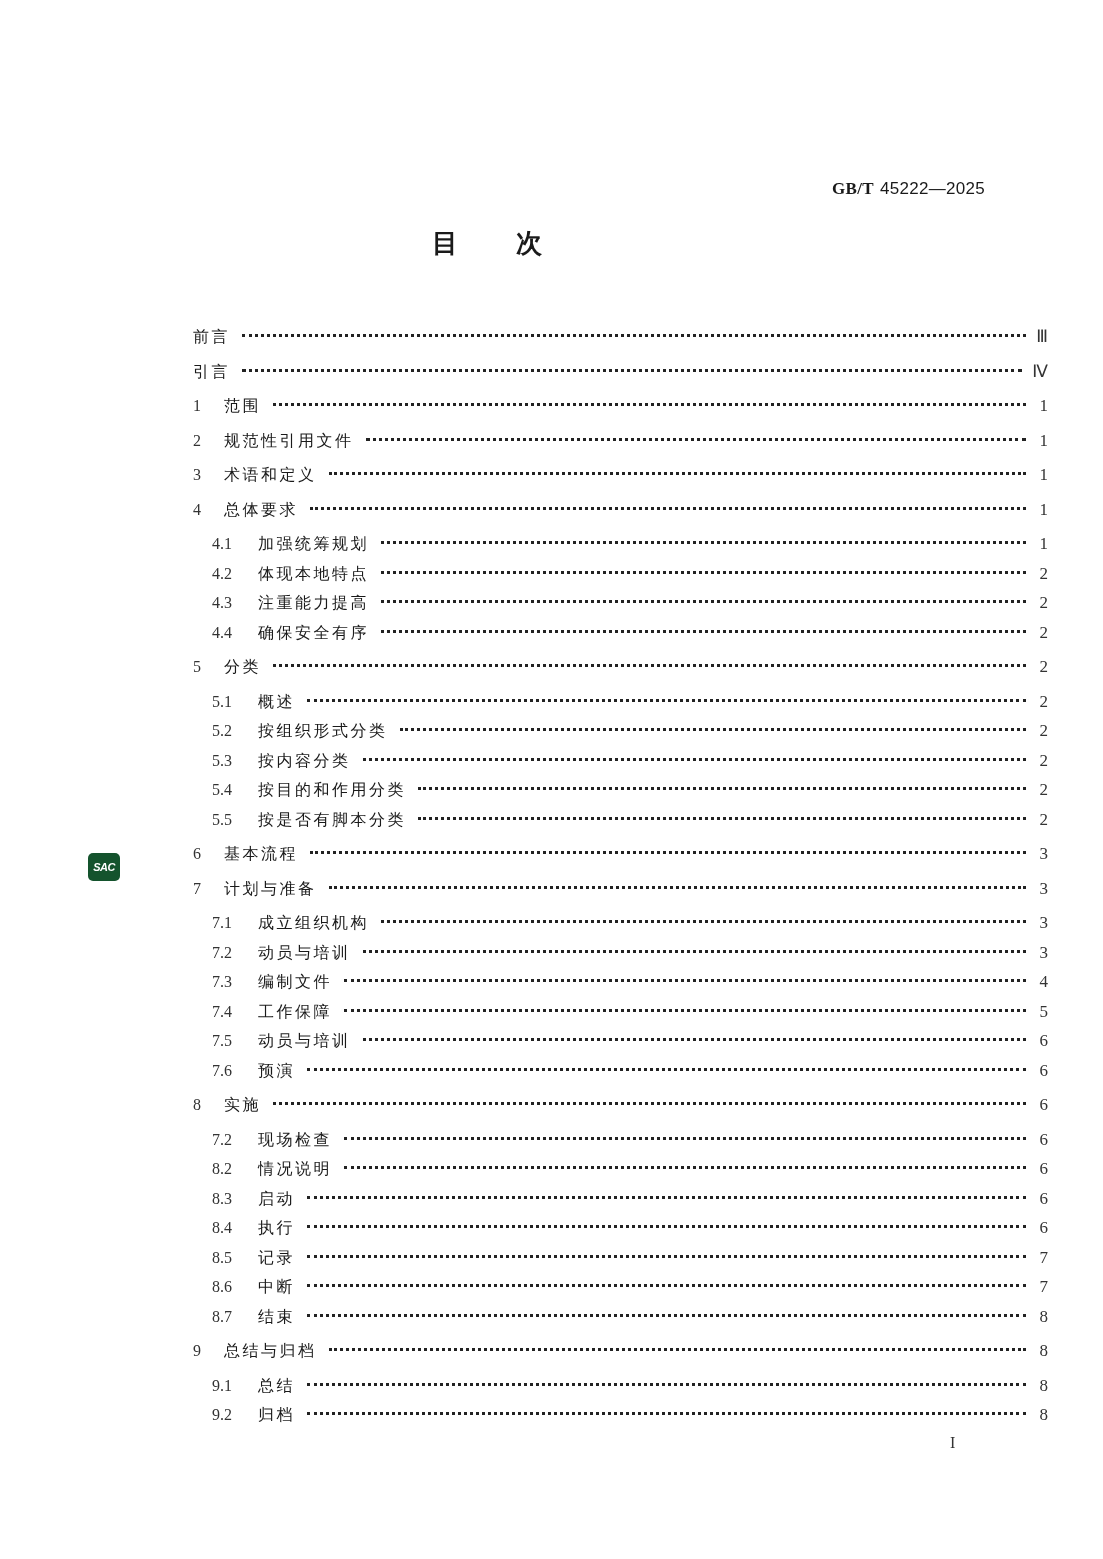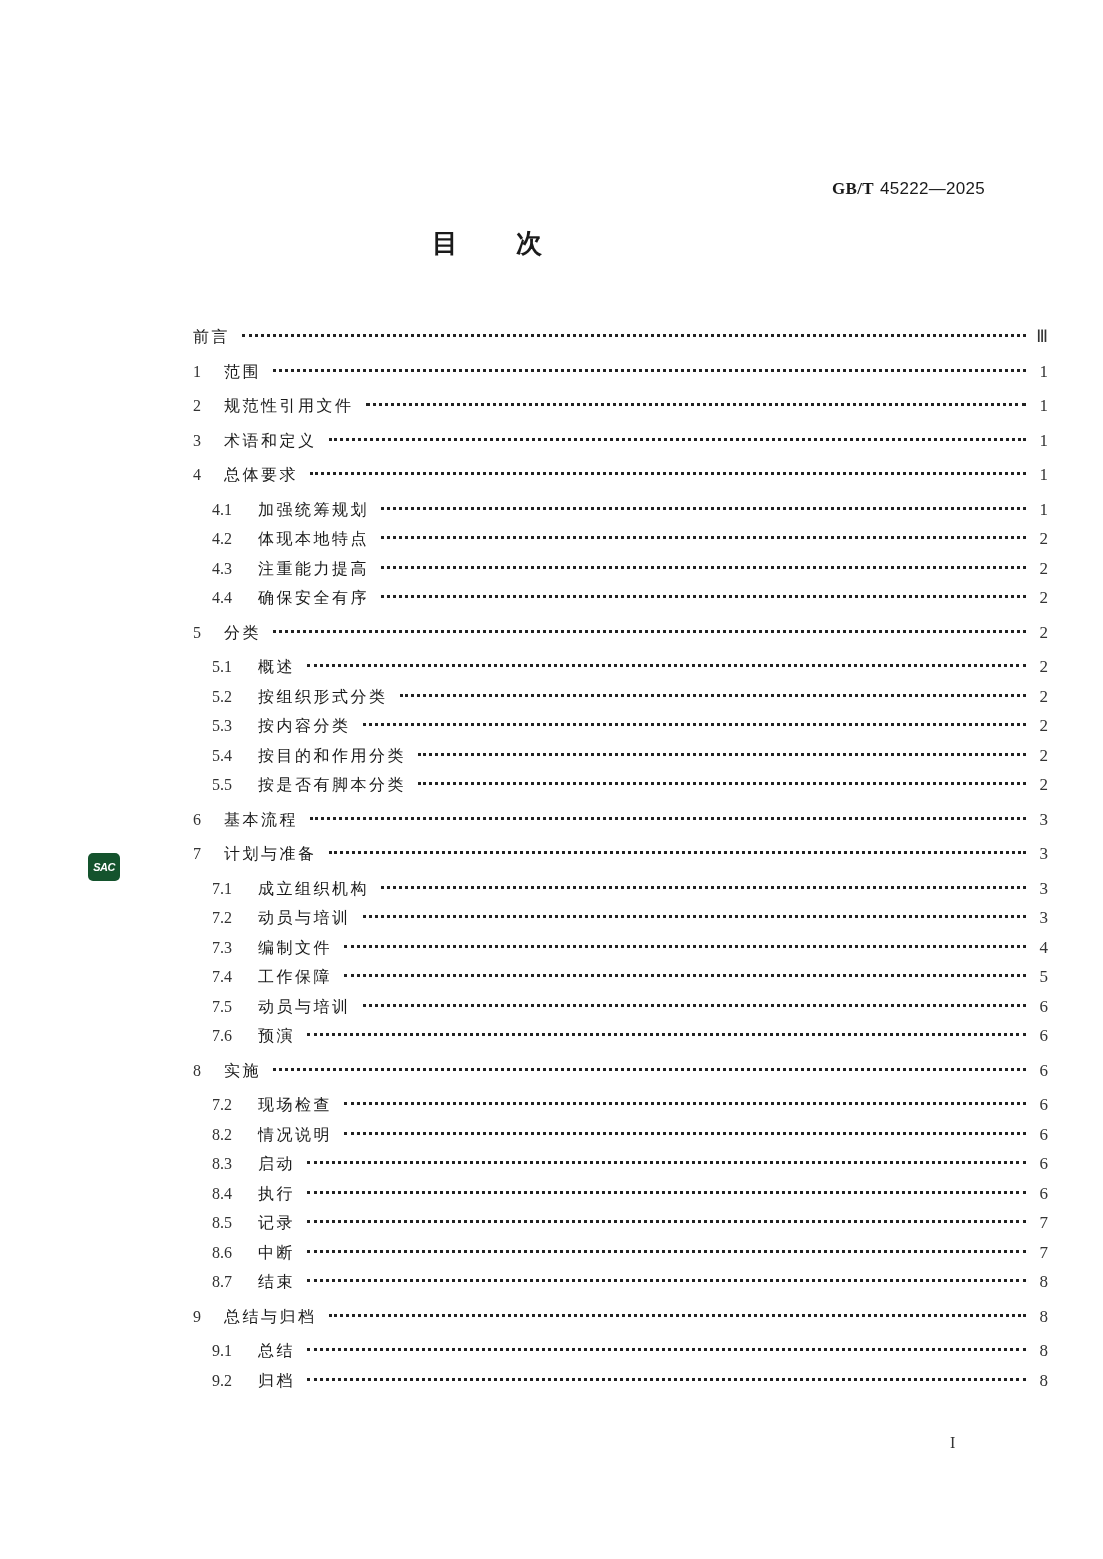--- a/index.html
+++ b/index.html
@@ -131,20 +131,25 @@
 
 <div class="watermark">SAC</div>
 
 <div class="toc" id="toc">
     <div class="toc-row top">
       <span class="toc-label">前言</span>
       <span class="toc-leader"></span>
       <span class="toc-page">Ⅲ</span>
     </div>
     <div class="toc-row top">
+      <span class="toc-label">引言</span>
+      <span class="toc-leader"></span>
+      <span class="toc-page">Ⅳ</span>
+    </div>
+    <div class="toc-row top">
       <span class="toc-num">1</span>
       <span class="toc-label">范围</span>
       <span class="toc-leader"></span>
       <span class="toc-page">1</span>
     </div>
     <div class="toc-row top">
       <span class="toc-num">2</span>
       <span class="toc-label">规范性引用文件</span>
       <span class="toc-leader"></span>
       <span class="toc-page">1</span>

